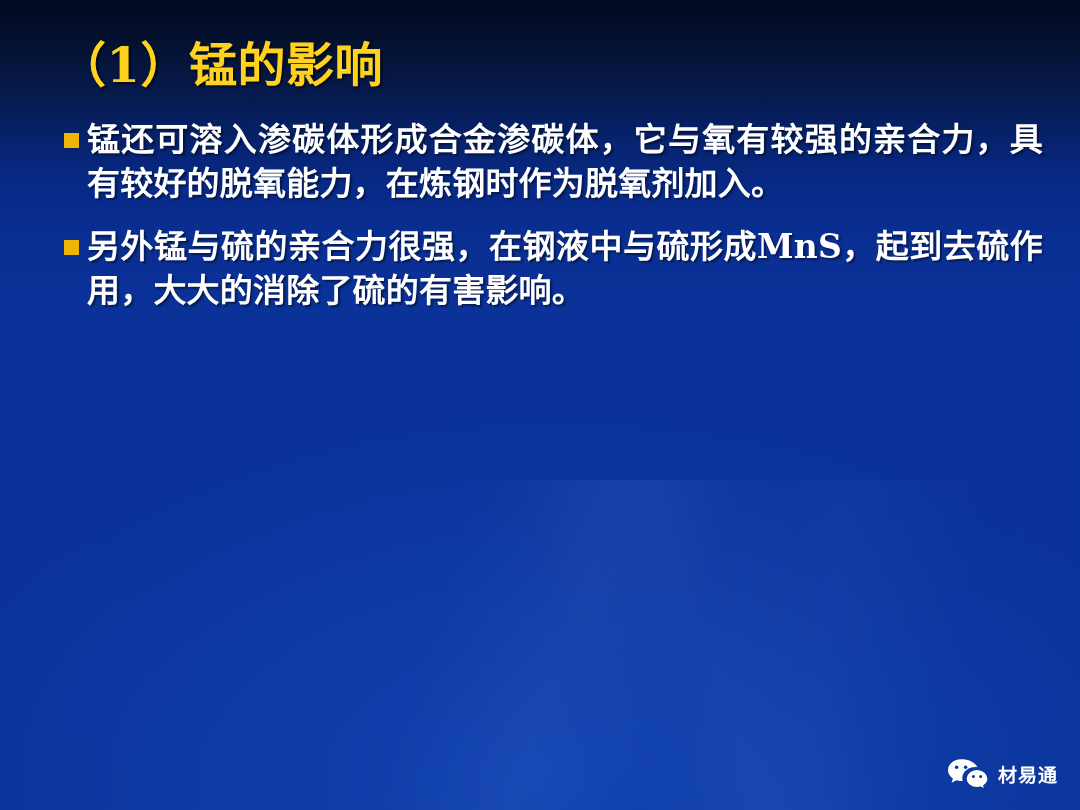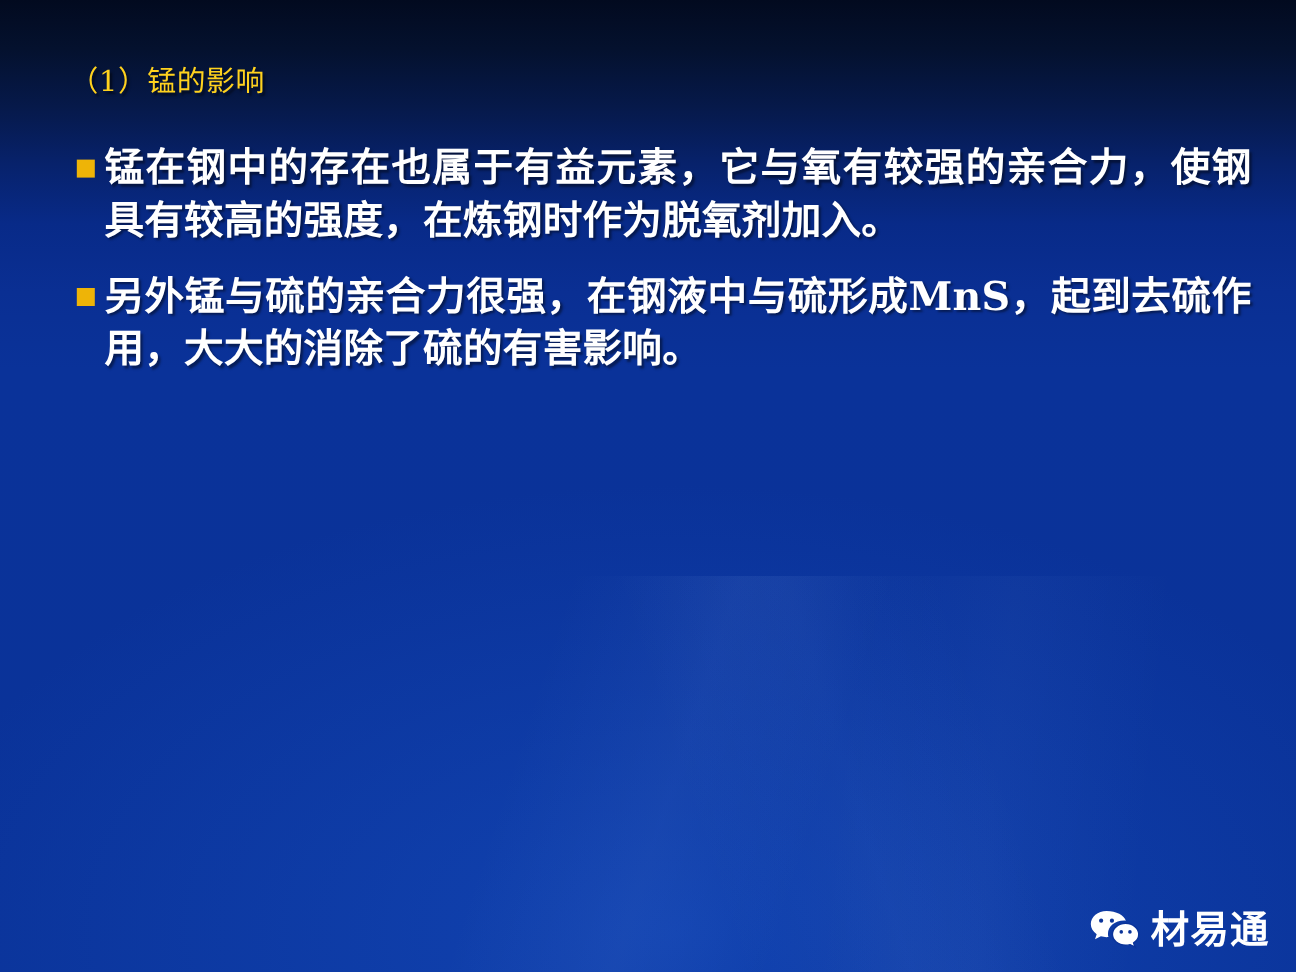--- a/index.html
+++ b/index.html
@@ -40,24 +40,24 @@
   }
 
   .content {
     position: relative;
     z-index: 2;
   }
 
   .slide-title {
     position: absolute;
     left: 58px;
-    top: 55px;
+    top: 38px;
     color: #ffd21e;
-    font-size: 24px;
-    font-weight: normal;
+    font-size: 48px;
+    font-weight: bold;
     letter-spacing: 0.5px;
     line-height: 1.15;
     white-space: nowrap;
     text-shadow: 2px 2px 2px rgba(0,0,0,0.55);
   }
 
   .body-list {
     position: absolute;
     left: 58px;
     top: 118px;
@@ -106,41 +106,41 @@
     gap: 9px;
     z-index: 3;
   }
   .wechat-icon {
     width: 42px;
     height: 34px;
     display: block;
   }
   .watermark-text {
     color: #ffffff;
-    font-size: 32px;
+    font-size: 19px;
     font-weight: bold;
     font-family: "DejaVu Sans", "Liberation Sans", sans-serif;
     letter-spacing: 1px;
     line-height: 1;
   }
 </style>
 </head>
 <body>
 
 <div class="slide">
 
   <div class="content">
 
     <div class="slide-title">（1）锰的影响</div>
 
     <div class="body-list">
 
       <div class="bullet-item b1">
         <span class="bullet-marker"></span>
-        <span class="bullet-text">锰在钢中的存在也属于有益元素，它与氧有较强的亲合力，使钢具有较高的强度，在炼钢时作为脱氧剂加入。</span>
+        <span class="bullet-text">锰还可溶入渗碳体形成合金渗碳体，它与氧有较强的亲合力，具有较好的脱氧能力，在炼钢时作为脱氧剂加入。</span>
       </div>
 
       <div class="bullet-item b2">
         <span class="bullet-marker"></span>
         <span class="bullet-text">另外锰与硫的亲合力很强，在钢液中与硫形成MnS，起到去硫作用，大大的消除了硫的有害影响。</span>
       </div>
 
 
 
     </div>

